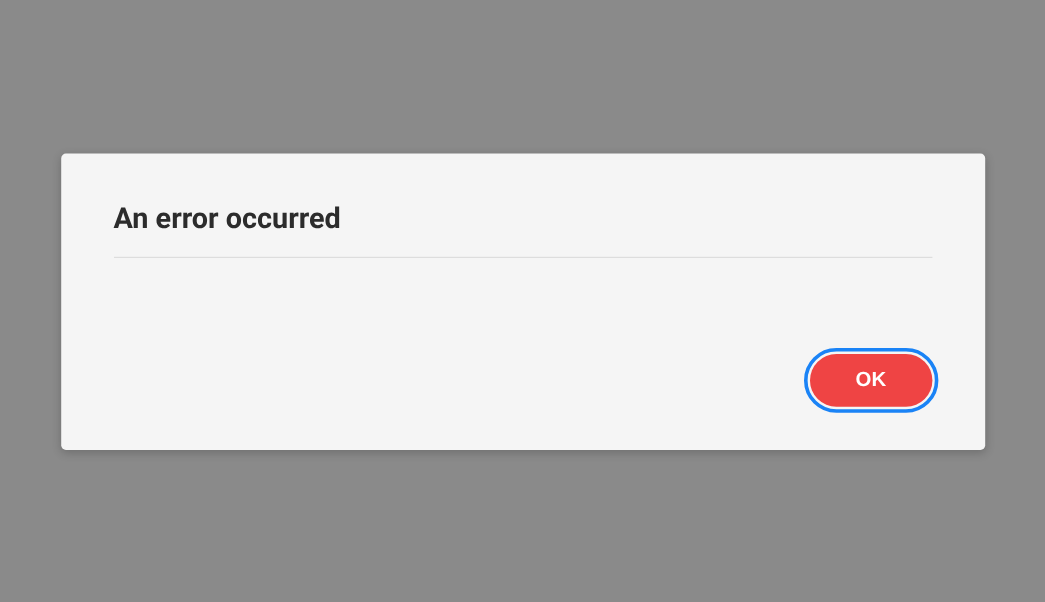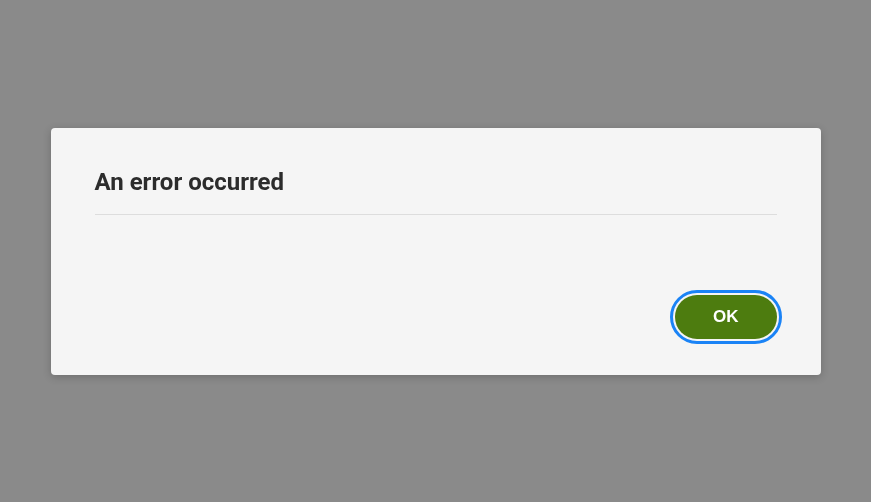--- a/index.html
+++ b/index.html
@@ -37,21 +37,21 @@
       color: #4a4a4a;
       margin-top: 40px;
       line-height: 1.4;
     }
     .dialog-actions {
       display: flex;
       justify-content: flex-end;
       margin-top: 80px;
     }
     .ok-button {
-      background: #4d7c0f;
+      background: #ef4444;
       color: #ffffff;
       font-size: 17px;
       font-weight: 700;
       border: none;
       border-radius: 999px;
       padding: 12px 38px;
       cursor: pointer;
       outline: 3px solid #1a83f6;
       outline-offset: 2px;
     }

